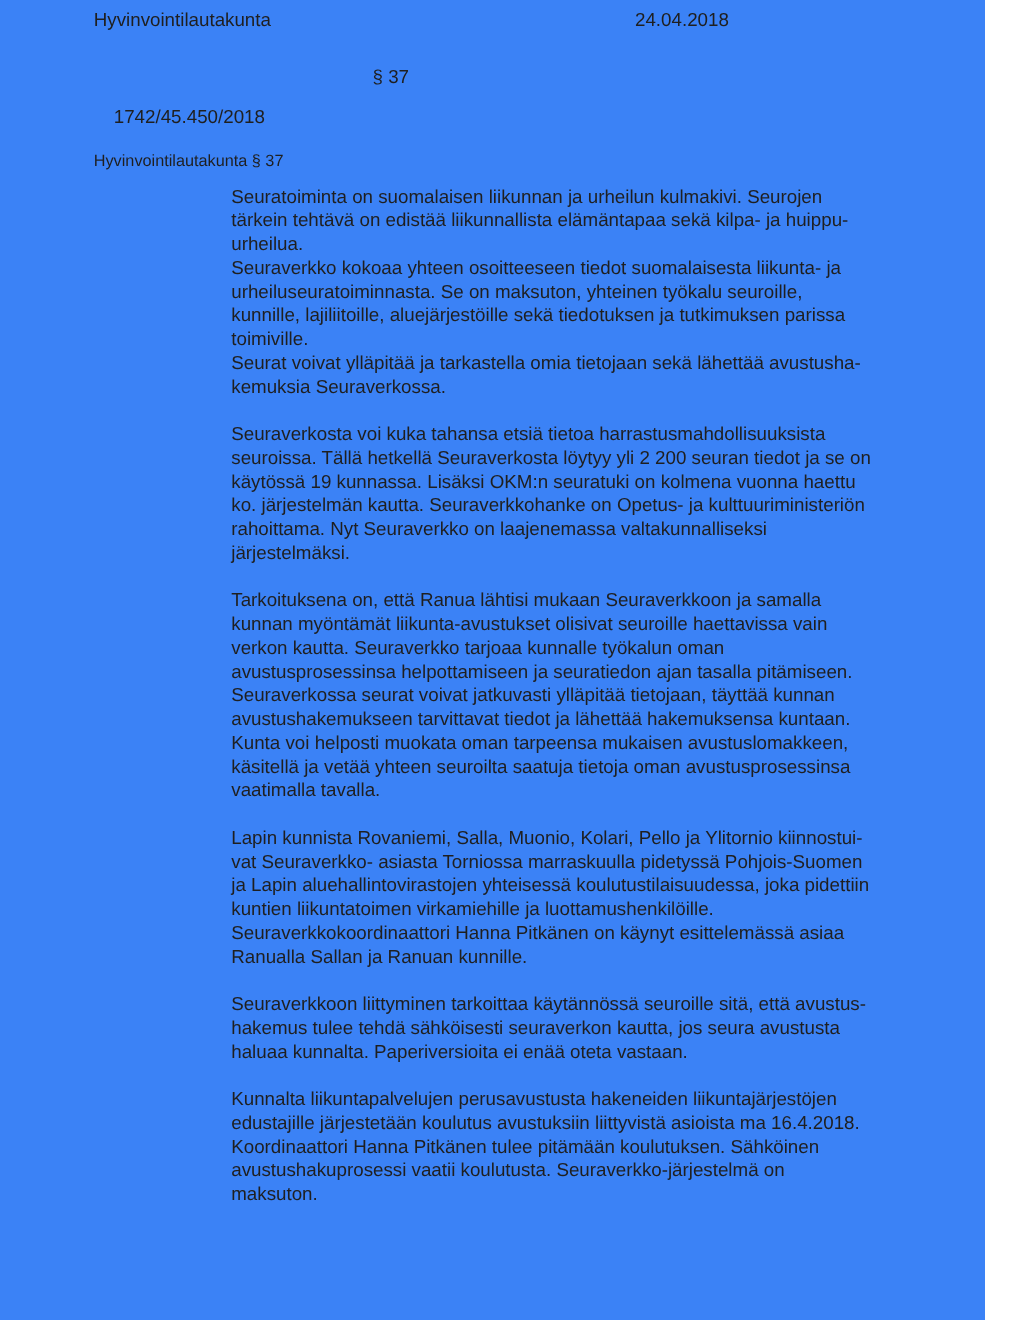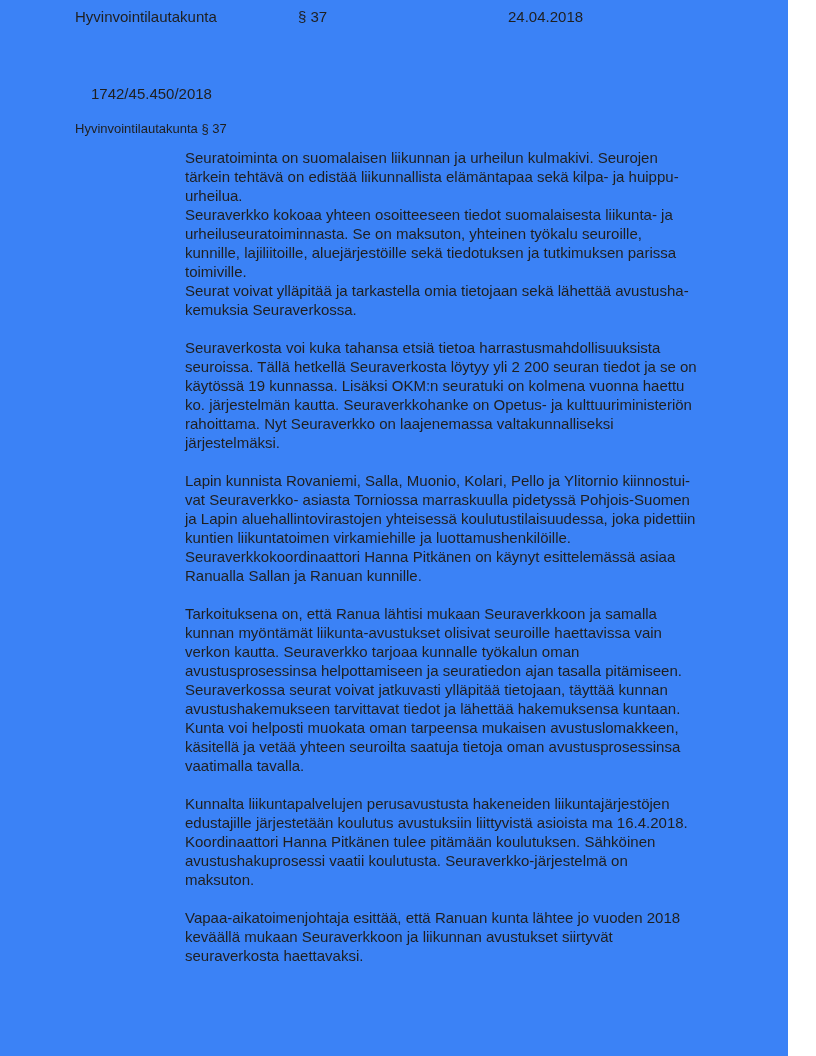--- a/index.html
+++ b/index.html
@@ -17,21 +17,21 @@
     overflow: hidden;
   }
   .hdr-item {
     position: absolute;
     top: 7px;
     font-size: 15px;
     line-height: 19px;
     white-space: nowrap;
   }
   .hdr-committee { left: 75px; }
-  .hdr-section   { left: 298px; }
+  .hdr-section   { left: 298px; margin-top: 45px; }
   .hdr-date      { left: 508px; }
   .doc-title {
     position: absolute;
     left: 75px;
     top: 36px;
     font-size: 17px;
     font-weight: bold;
     line-height: 21px;
     white-space: nowrap;
   }
@@ -90,38 +90,38 @@
 kunnille, lajiliitoille, aluejärjestöille sekä tiedotuksen ja tutkimuksen parissa
 toimiville.
 Seurat voivat ylläpitää ja tarkastella omia tietojaan sekä lähettää avustusha-
 kemuksia Seuraverkossa.</div>
     <div class="para">Seuraverkosta voi kuka tahansa etsiä tietoa harrastusmahdollisuuksista
 seuroissa. Tällä hetkellä Seuraverkosta löytyy yli 2 200 seuran tiedot ja se on
 käytössä 19 kunnassa. Lisäksi OKM:n seuratuki on kolmena vuonna haettu
 ko. järjestelmän kautta. Seuraverkkohanke on Opetus- ja kulttuuriministeriön
 rahoittama. Nyt Seuraverkko on laajenemassa valtakunnalliseksi
 järjestelmäksi.</div>
-    <div class="para">Lapin kunnista Rovaniemi, Salla, Muonio, Kolari, Pello ja Ylitornio kiinnostui-
-vat Seuraverkko- asiasta Torniossa marraskuulla pidetyssä Pohjois-Suomen
-ja Lapin aluehallintovirastojen yhteisessä koulutustilaisuudessa, joka pidettiin
-kuntien liikuntatoimen virkamiehille ja luottamushenkilöille.
-Seuraverkkokoordinaattori Hanna Pitkänen on käynyt esittelemässä asiaa
-Ranualla Sallan ja Ranuan kunnille.</div>
     <div class="para">Tarkoituksena on, että Ranua lähtisi mukaan Seuraverkkoon ja samalla
 kunnan myöntämät liikunta-avustukset olisivat seuroille haettavissa vain
 verkon kautta. Seuraverkko tarjoaa kunnalle työkalun oman
 avustusprosessinsa helpottamiseen ja seuratiedon ajan tasalla pitämiseen.
 Seuraverkossa seurat voivat jatkuvasti ylläpitää tietojaan, täyttää kunnan
 avustushakemukseen tarvittavat tiedot ja lähettää hakemuksensa kuntaan.
 Kunta voi helposti muokata oman tarpeensa mukaisen avustuslomakkeen,
 käsitellä ja vetää yhteen seuroilta saatuja tietoja oman avustusprosessinsa
 vaatimalla tavalla.</div>
+    <div class="para">Lapin kunnista Rovaniemi, Salla, Muonio, Kolari, Pello ja Ylitornio kiinnostui-
+vat Seuraverkko- asiasta Torniossa marraskuulla pidetyssä Pohjois-Suomen
+ja Lapin aluehallintovirastojen yhteisessä koulutustilaisuudessa, joka pidettiin
+kuntien liikuntatoimen virkamiehille ja luottamushenkilöille.
+Seuraverkkokoordinaattori Hanna Pitkänen on käynyt esittelemässä asiaa
+Ranualla Sallan ja Ranuan kunnille.</div>
+    <div class="para">Seuraverkkoon liittyminen tarkoittaa käytännössä seuroille sitä, että avustus-
+hakemus tulee tehdä sähköisesti seuraverkon kautta, jos seura avustusta
+haluaa kunnalta. Paperiversioita ei enää oteta vastaan.</div>
     <div class="para">Kunnalta liikuntapalvelujen perusavustusta hakeneiden liikuntajärjestöjen
 edustajille järjestetään koulutus avustuksiin liittyvistä asioista ma 16.4.2018.
 Koordinaattori Hanna Pitkänen tulee pitämään koulutuksen. Sähköinen
 avustushakuprosessi vaatii koulutusta. Seuraverkko-järjestelmä on
 maksuton.</div>
-    <div class="para">Vapaa-aikatoimenjohtaja esittää, että Ranuan kunta lähtee jo vuoden 2018
-keväällä mukaan Seuraverkkoon ja liikunnan avustukset siirtyvät
-seuraverkosta haettavaksi.</div>
   </div>
 
 </div>
 
 </body></html>

